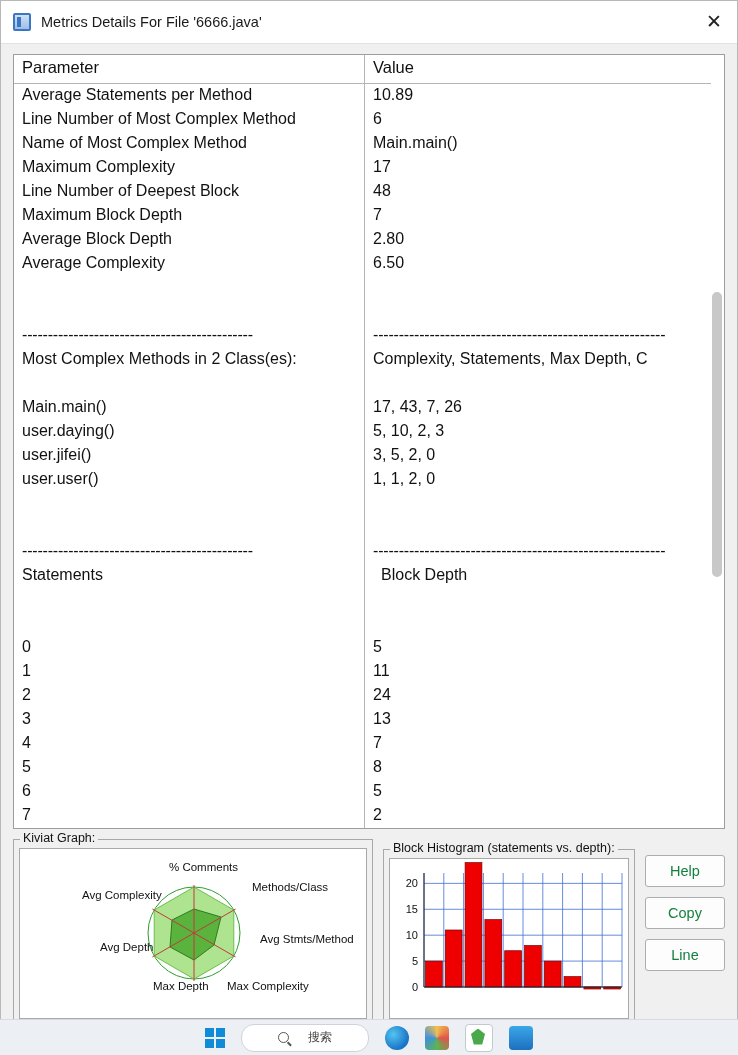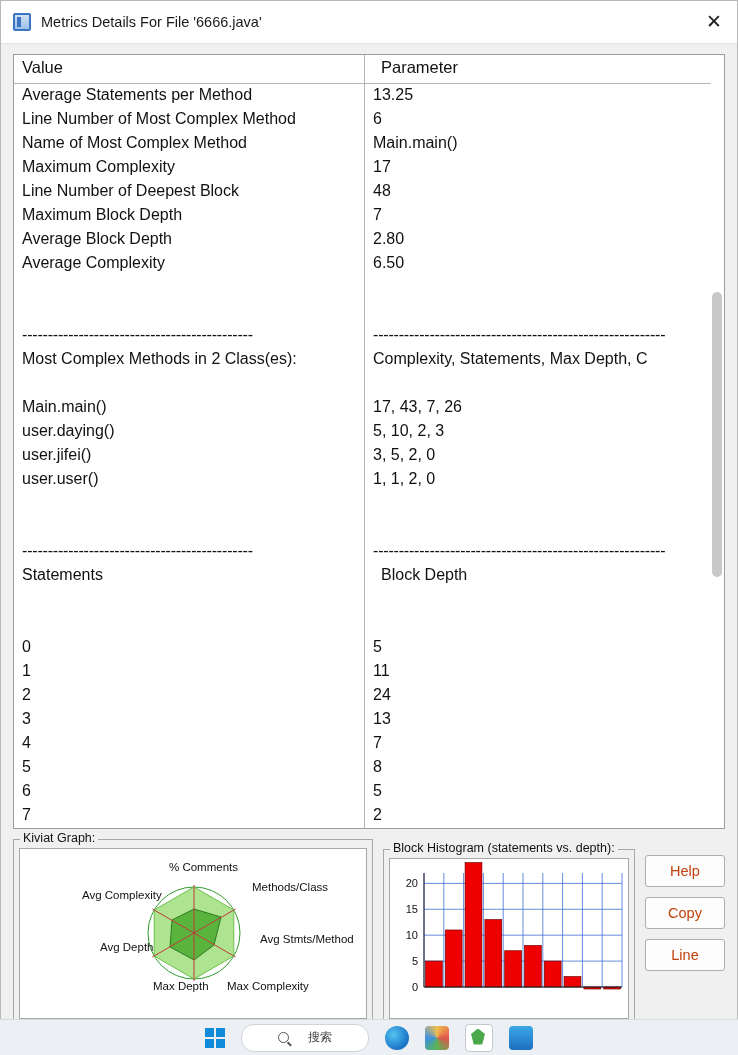--- a/index.html
+++ b/index.html
@@ -200,21 +200,21 @@
     padding-top: 16px;
     flex: 1;
     align-items: stretch;
   }
   .btn {
     height: 32px;
     background: #fdfdfd;
     border: 1px solid #adadad;
     border-radius: 3px;
     font-size: 14.5px;
-    color: #c2410c;
+    color: #15803d;
     cursor: pointer;
     font-family: "Liberation Sans", sans-serif;
   }
 
   
   .taskbar {
     position: absolute;
     left: 0; bottom: 0;
     width: 738px;
     height: 35px;
@@ -298,28 +298,28 @@
     <div class="title-text">Metrics Details For File '6666.java'</div>
     <div class="close-btn">✕</div>
   </div>
 
   <div class="body">
 
     <div class="table-panel">
       <div class="col-sep"></div>
 
       <div class="hdr-row">
+        <div class="hdr-cell c1">Parameter</div>
         <div class="hdr-cell c2">Value</div>
-        <div class="hdr-cell c1">Parameter</div>
       </div>
 
       <div class="rows" id="table-rows">
           <div class="row">
             <div class="cell c1">Average Statements per Method</div>
-            <div class="cell c2">13.25</div>
+            <div class="cell c2">10.89</div>
           </div>
           <div class="row">
             <div class="cell c1">Line Number of Most Complex Method</div>
             <div class="cell c2">6</div>
           </div>
           <div class="row">
             <div class="cell c1">Name of Most Complex Method</div>
             <div class="cell c2">Main.main()</div>
           </div>
           <div class="row">

